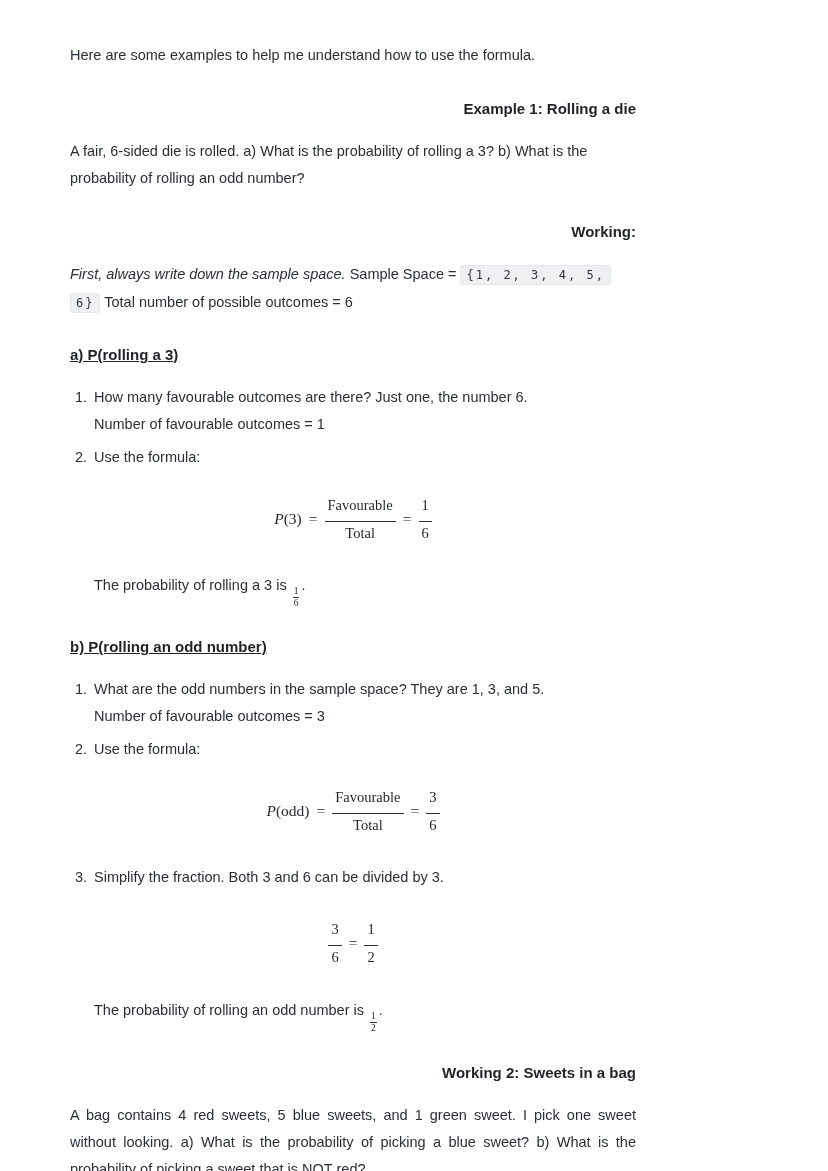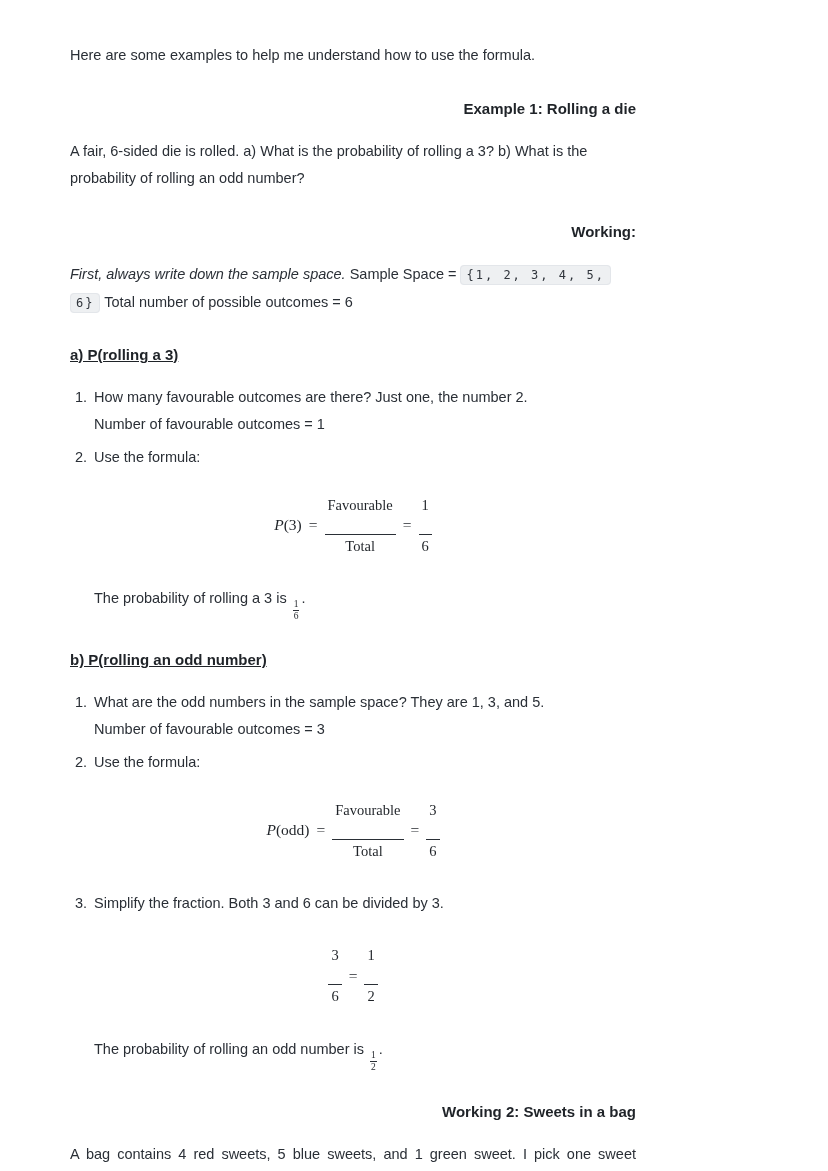--- a/index.html
+++ b/index.html
@@ -73,21 +73,21 @@
   }
   .mvar { font-style: italic; }
   .meq { margin: 0 7px; }
   .frac {
     display: inline-flex;
     flex-direction: column;
     text-align: center;
     font-size: 14.5px;
     line-height: 1.25;
   }
-  .frac .fnum { border-bottom: 1px solid #2a2f36; padding: 0 3px 20px 3px; }
+  .frac .fnum { border-bottom: 1px solid #2a2f36; padding: 0 3px 7px 3px; }
   .frac .fden { padding-top: 2px; }
   .result-line {
     margin: 0 0 16px 0;
     padding-left: 24px;
   }
   .ifrac {
     display: inline-flex;
     flex-direction: column;
     text-align: center;
     font-family: "Liberation Serif", serif;
@@ -143,21 +143,21 @@
     <div class="heading">Working:</div>
 
     <p class="para"><em class="note">First, always write down the sample space.</em> <span>Sample Space =</span> <code class="inline-code">{1, 2, 3, 4, 5, 6}</code> <span>Total number of possible outcomes = 6</span></p>
 
     <div class="subheading">a) P(rolling a 3)</div>
 
     <div class="list">
       <div class="step">
         <span class="step-marker">1.</span>
         <span class="step-body">
-          <span class="step-line">How many favourable outcomes are there? Just one, the number 2.</span>
+          <span class="step-line">How many favourable outcomes are there? Just one, the number 6.</span>
           <span class="step-line">Number of favourable outcomes = 1</span>
         </span>
       </div>
       <div class="step">
         <span class="step-marker">2.</span>
         <span class="step-body">
           <span class="step-line">Use the formula:</span>
         </span>
       </div>
     </div>

